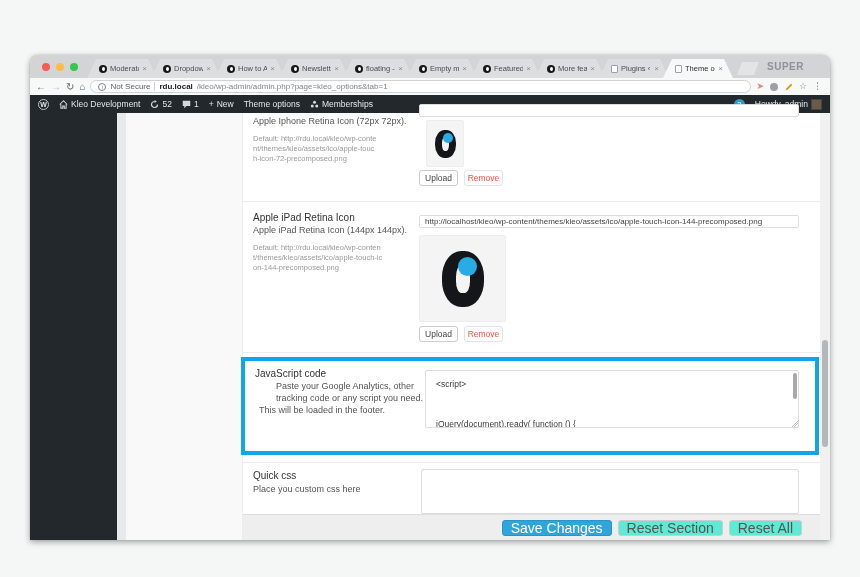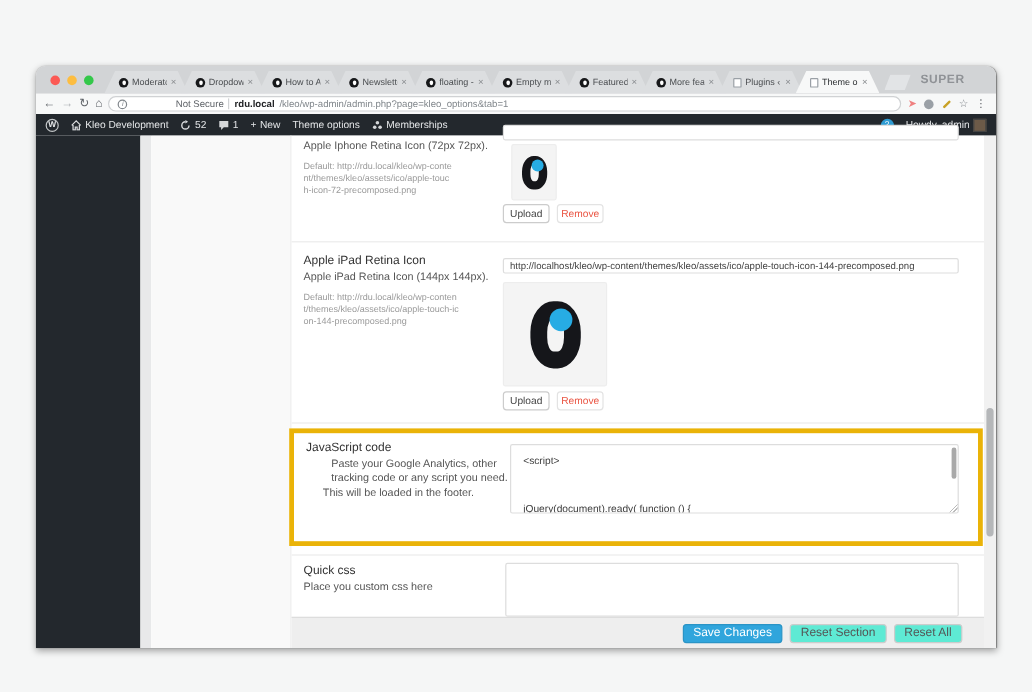--- a/index.html
+++ b/index.html
@@ -32,21 +32,21 @@
   .watermark { font-size:10px; color:#8f9296; letter-spacing:.5px; margin:0 0 6px 8px; font-weight:bold; }
 
   
   .addressbar { height:17px; background:#f7f8f8; display:flex; align-items:center; padding:0 6px; gap:5px; }
   .nav-ic { font-size:10px; color:#5f6368; line-height:1; }
   .nav-ic.dis { color:#b0b3b6; }
   .urlfield { flex:1; height:13px; background:#fff; border:1px solid #d0d2d4; border-radius:7px;
               display:flex; align-items:center; padding:0 7px; gap:4px; overflow:hidden; white-space:nowrap; }
   .info-ic { width:8px; height:8px; border:1px solid #80868b; border-radius:50%; color:#80868b;
              font-size:6px; display:flex; align-items:center; justify-content:center; flex:0 0 auto; font-style:italic; }
-  .sec-label { font-size:8px; color:#5f6368;margin-left:36px; }
+  .sec-label { font-size:8px; color:#5f6368; }
   .url-sep { width:1px; height:9px; background:#d0d2d4; }
   .url-domain { font-size:8px; color:#202124; font-weight:bold; }
   .url-path { font-size:8px; color:#80868b; }
   .ext-icons { display:flex; align-items:center; gap:6px; padding-right:2px; }
   .ext { font-size:9px; line-height:1; }
   .ext.pink { color:#ef8080; }
   .ext.graycircle { width:8px; height:8px; border-radius:50%; background:#9aa0a6; }
   .pencil { width:9px; height:9px; position:relative; }
   .pencil:before { content:""; position:absolute; left:1px; top:4px; width:8px; height:2px; background:#c9a227; transform:rotate(-45deg); border-radius:1px; }
   .ext.star { color:#80868b; }
@@ -80,35 +80,35 @@
                font-size:8px; color:#444; padding:0 5px; font-family:"Liberation Sans", sans-serif; }
   .img-box { position:absolute; background:#f4f4f4; border:1px solid #ededed; border-radius:2px;
              display:flex; align-items:center; justify-content:center; }
   .kleo-o { position:relative; border-radius:46%; border-color:#15161a; border-style:solid; }
   .kleo-dot { position:absolute; border-radius:50%; background:#27ace4; }
 
   .btn { position:absolute; background:#fff; border:1px solid #ccc; border-radius:3px;
          font-size:8.5px; color:#444; display:flex; align-items:center; justify-content:center; }
   .btn.remove { border-color:#e3e3e3; color:#ea5442; }
 
-  .red-box { position:absolute; left:-2px; width:578px; border:4px solid #eab308; background:#fff; }
+  .red-box { position:absolute; left:-2px; width:578px; border:4px solid #0ea5e9; background:#fff; }
 
   .code-wrap { position:absolute; }
   .code-area { width:100%; height:100%; border:1px solid #ddd; border-radius:2px; resize:none; overflow:hidden;
                font-family:"Liberation Sans", sans-serif; font-size:8.5px; line-height:1.55; color:#3c3c3c; padding:7px 10px; }
   .ta-thumb { position:absolute; right:2px; top:3px; width:4px; height:26px; background:#a9a9a9; border-radius:2px; }
   .ta-resize { position:absolute; right:1px; bottom:1px; width:7px; height:7px;
                background:linear-gradient(135deg, transparent 50%, #bbb 50%, #bbb 58%, transparent 58%, transparent 70%, #bbb 70%, #bbb 78%, transparent 78%); }
 
   .css-area { position:absolute; border:1px solid #ddd; border-radius:2px; background:#fff;
               font-family:"Liberation Sans", sans-serif; font-size:8.5px; padding:5px; resize:none; }
 
   .panel-footer { position:absolute; left:0; bottom:0; width:577px; height:26px; background:#eeeeee;
                   border-top:1px solid #ddd; display:flex; align-items:center; justify-content:flex-end; gap:6px; padding-right:18px; }
-  .f-btn { height:16px; padding:0 8px; font-size:10px; border-radius:3px; display:flex; align-items:center; }
+  .f-btn { height:16px; padding:0 8px; font-size:14px; border-radius:3px; display:flex; align-items:center; }
   .f-btn.primary { background:#30a5dc; color:#fff; border:1px solid #2a94c6; }
   .f-btn.plain { background:#5eead4; color:#555; border:1px solid #ccc;text-align:center; }
 </style>
 </head>
 <body>
 
 <div class="window">
 
   <div class="tabbar">
     <div class="traffic">
@@ -275,21 +275,21 @@
         </span>
       </div>
       <div class="btn" style="left:176px; top:213px; width:39px; height:16px;">Upload</div>
       <div class="btn remove" style="left:221px; top:213px; width:39px; height:16px;">Remove</div>
 
       <div class="divider" style="top:239px;"></div>
 
       <div class="red-box" style="top:244px; height:98px;">
         <div class="h-label" style="position:absolute; left:10px; top:7px;">JavaScript code</div>
         <div class="s-desc" style="position:absolute; left:10px; top:20px; width:168px; line-height:1.3;margin-left:21px;">Paste your Google Analytics, other tracking code or any script you need.</div>
-        <div class="s-desc" style="position:absolute; left:24px; top:44px; width:168px; line-height:1.3;">This will be loaded in the footer.</div>
+        <div class="s-desc" style="position:absolute; left:14px; top:44px; width:168px; line-height:1.3;">This will be loaded in the footer.</div>
         <div class="code-wrap" style="left:180px; top:9px; width:374px; height:58px;">
           <textarea class="code-area" spellcheck="false" style="">&lt;script&gt;
 
 
 jQuery(document).ready( function () {
 KLEO.main.init();
       console.log('ASD');
 });</textarea>
           <div class="ta-thumb"></div>
           <div class="ta-resize"></div>

